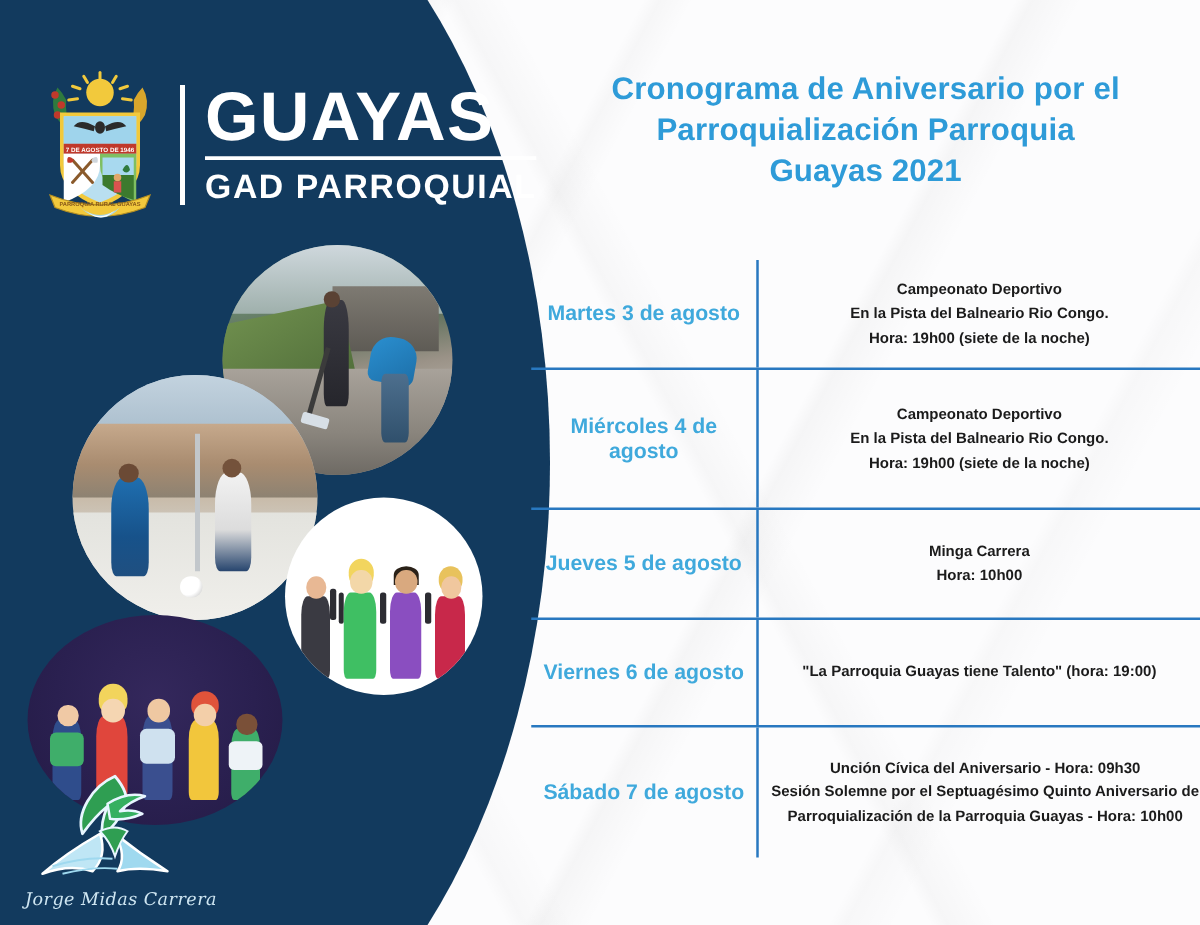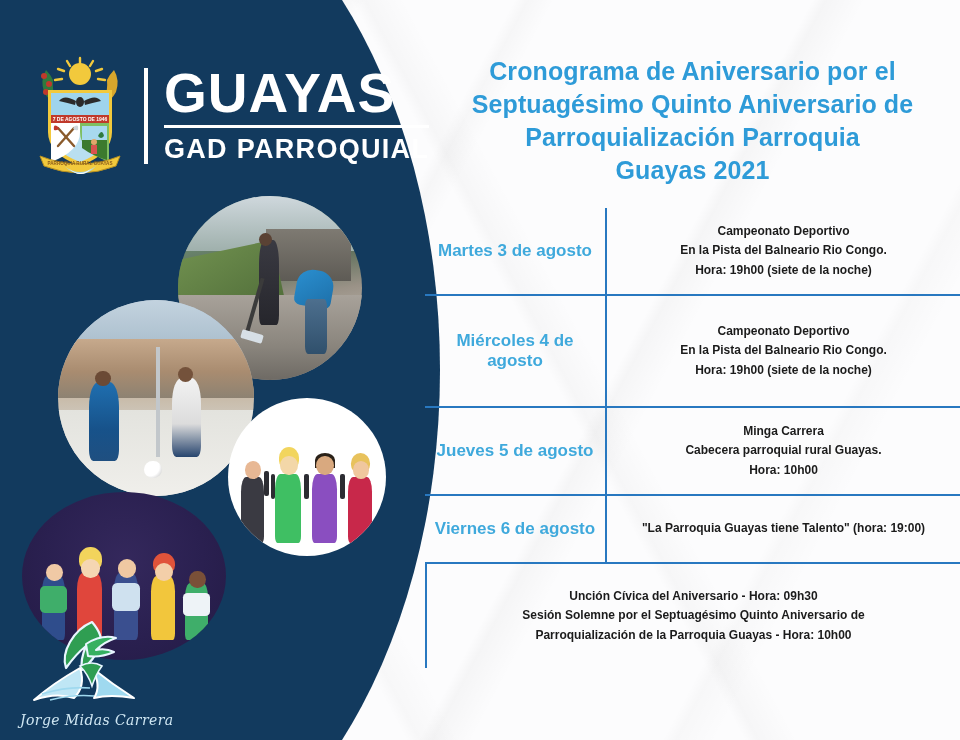--- a/index.html
+++ b/index.html
@@ -324,21 +324,21 @@
     font-size: 12px;
     font-weight: bold;
     line-height: 1.62;
     padding: 16px 10px;
   }
   .row-detail div { white-space: nowrap; }
 
   .r1 { height: 88px; }
   .r2 { height: 112px; }
   .r3 { height: 88px; }
-  .r4 { height: 68px; }
+  .r4 { height: 86px; }
   .r5 { height: 104px; }
 </style>
 </head>
 <body>
 
 <div id="poster">
 
   <div class="bg-texture"></div>
 
   <div class="navy-panel"></div>
@@ -504,21 +504,20 @@
         <path d="M30 86 q24 -6 44 -4"></path>
       </g>
     </svg>
     <div class="signature-name">Jorge Midas Carrera</div>
   </div>
 
   <div class="content">
 
     <div class="poster-title">
       <div>Cronograma de Aniversario por el</div>
-      <div>Septuagésimo Quinto Aniversario de</div>
       <div>Parroquialización Parroquia</div>
       <div>Guayas 2021</div>
     </div>
 
     <div class="schedule">
 
       <div class="row r1">
         <div class="row-day">Martes 3 de agosto</div>
         <div class="row-sep"></div>
         <div class="row-detail">
@@ -536,34 +535,34 @@
           <div>En la Pista del Balneario Rio Congo.</div>
           <div>Hora: 19h00 (siete de la noche)</div>
         </div>
       </div>
 
       <div class="row r3">
         <div class="row-day">Jueves 5 de agosto</div>
         <div class="row-sep"></div>
         <div class="row-detail">
           <div>Minga Carrera</div>
-          <div>Cabecera parroquial rural Guayas.</div>
           <div>Hora: 10h00</div>
         </div>
       </div>
 
       <div class="row r4">
         <div class="row-day">Viernes 6 de agosto</div>
         <div class="row-sep"></div>
         <div class="row-detail">
           <div>"La Parroquia Guayas tiene Talento" (hora: 19:00)</div>
         </div>
       </div>
 
       <div class="row r5">
+        <div class="row-day">Sábado 7 de agosto</div>
         <div class="row-sep"></div>
         <div class="row-detail">
           <div>Unción Cívica del Aniversario - Hora: 09h30</div>
           <div>Sesión Solemne por el Septuagésimo Quinto Aniversario de</div>
           <div>Parroquialización de la Parroquia Guayas - Hora: 10h00</div>
         </div>
       </div>
 
     </div>
   </div>

